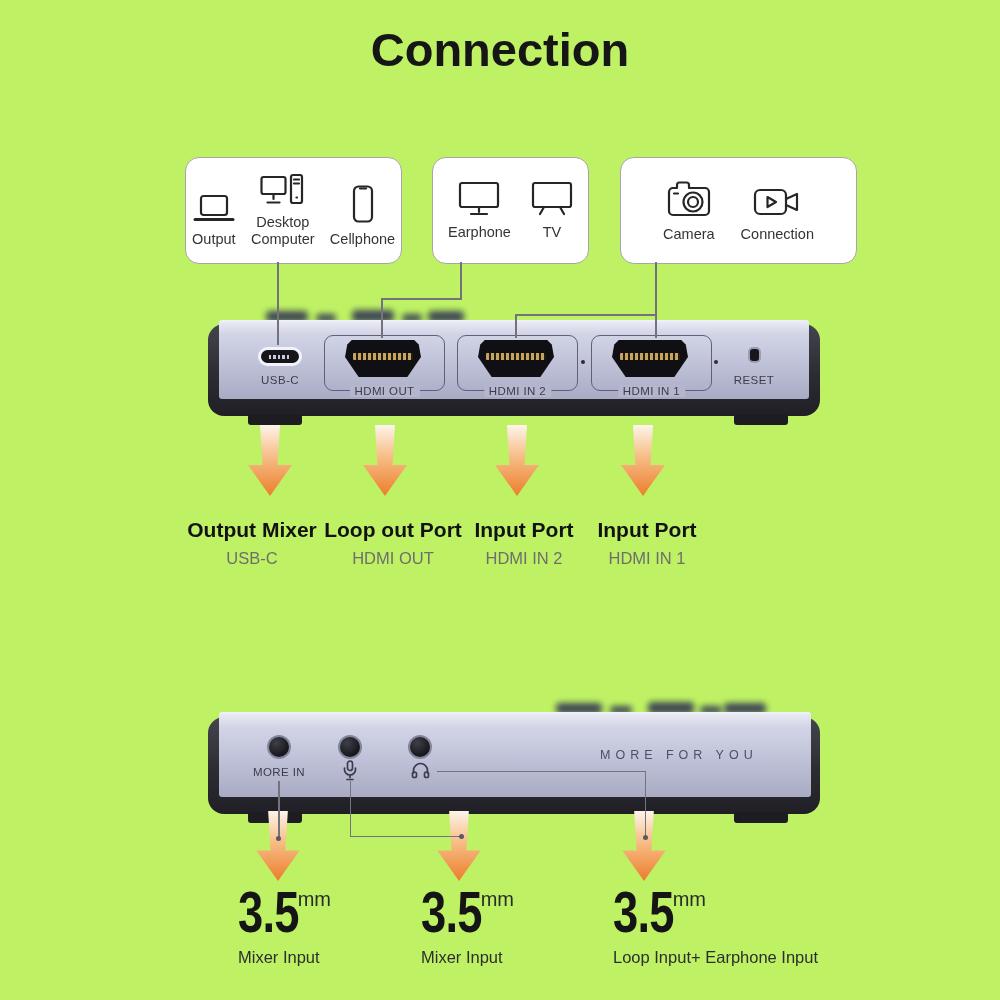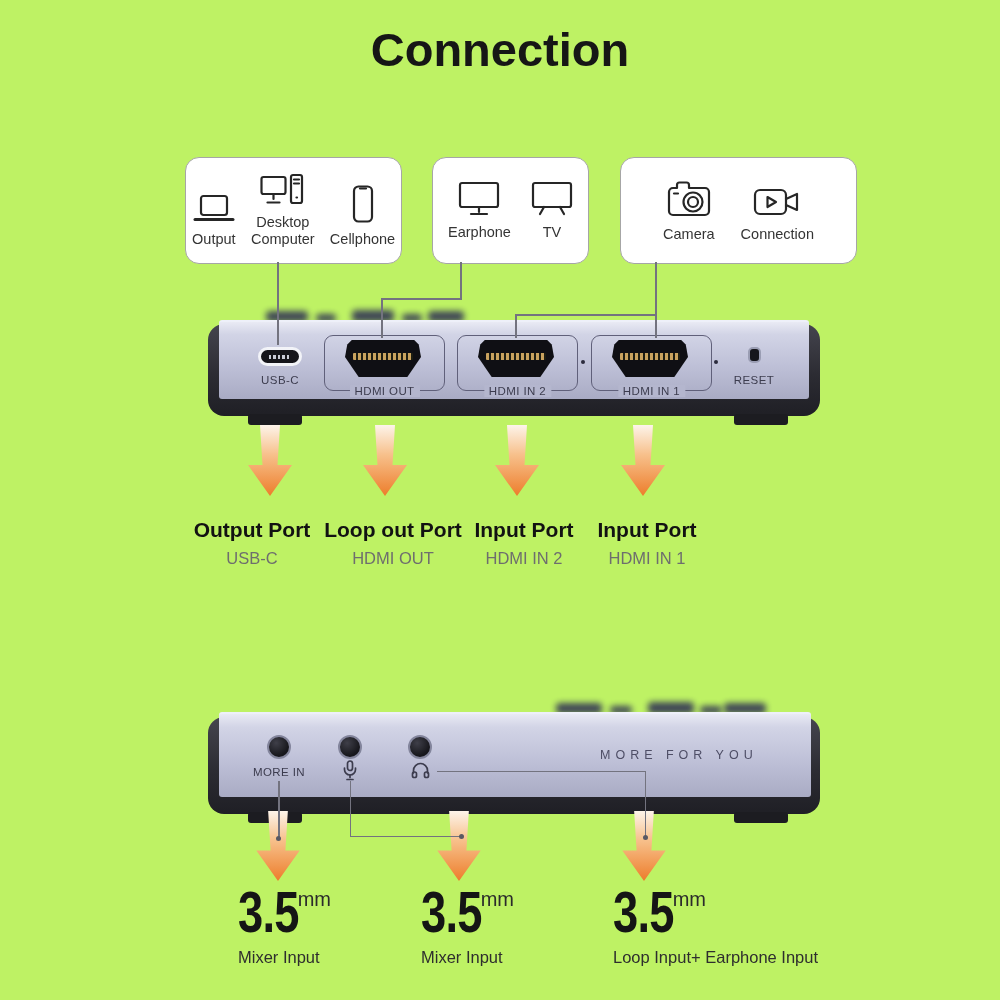--- a/index.html
+++ b/index.html
@@ -217,21 +217,21 @@
       <use href="#arrow-shape"></use>
     </svg>
   <svg class="abs arrow" style="left:494px;top:424px;" width="46" height="73" viewBox="0 0 46 73">
       <use href="#arrow-shape"></use>
     </svg>
   <svg class="abs arrow" style="left:620px;top:424px;" width="46" height="73" viewBox="0 0 46 73">
       <use href="#arrow-shape"></use>
     </svg>
 
   <div class="abs pcall" style="left:172px;top:518px;">
-    <div class="t">Output Port</div>
+    <div class="t">Output Mixer</div>
     <div class="s">USB-C</div>
   </div>
   <div class="abs pcall" style="left:313px;top:518px;">
     <div class="t">Loop out Port</div>
     <div class="s">HDMI OUT</div>
   </div>
   <div class="abs pcall" style="left:444px;top:518px;">
     <div class="t">Input Port</div>
     <div class="s">HDMI IN 2</div>
   </div>

